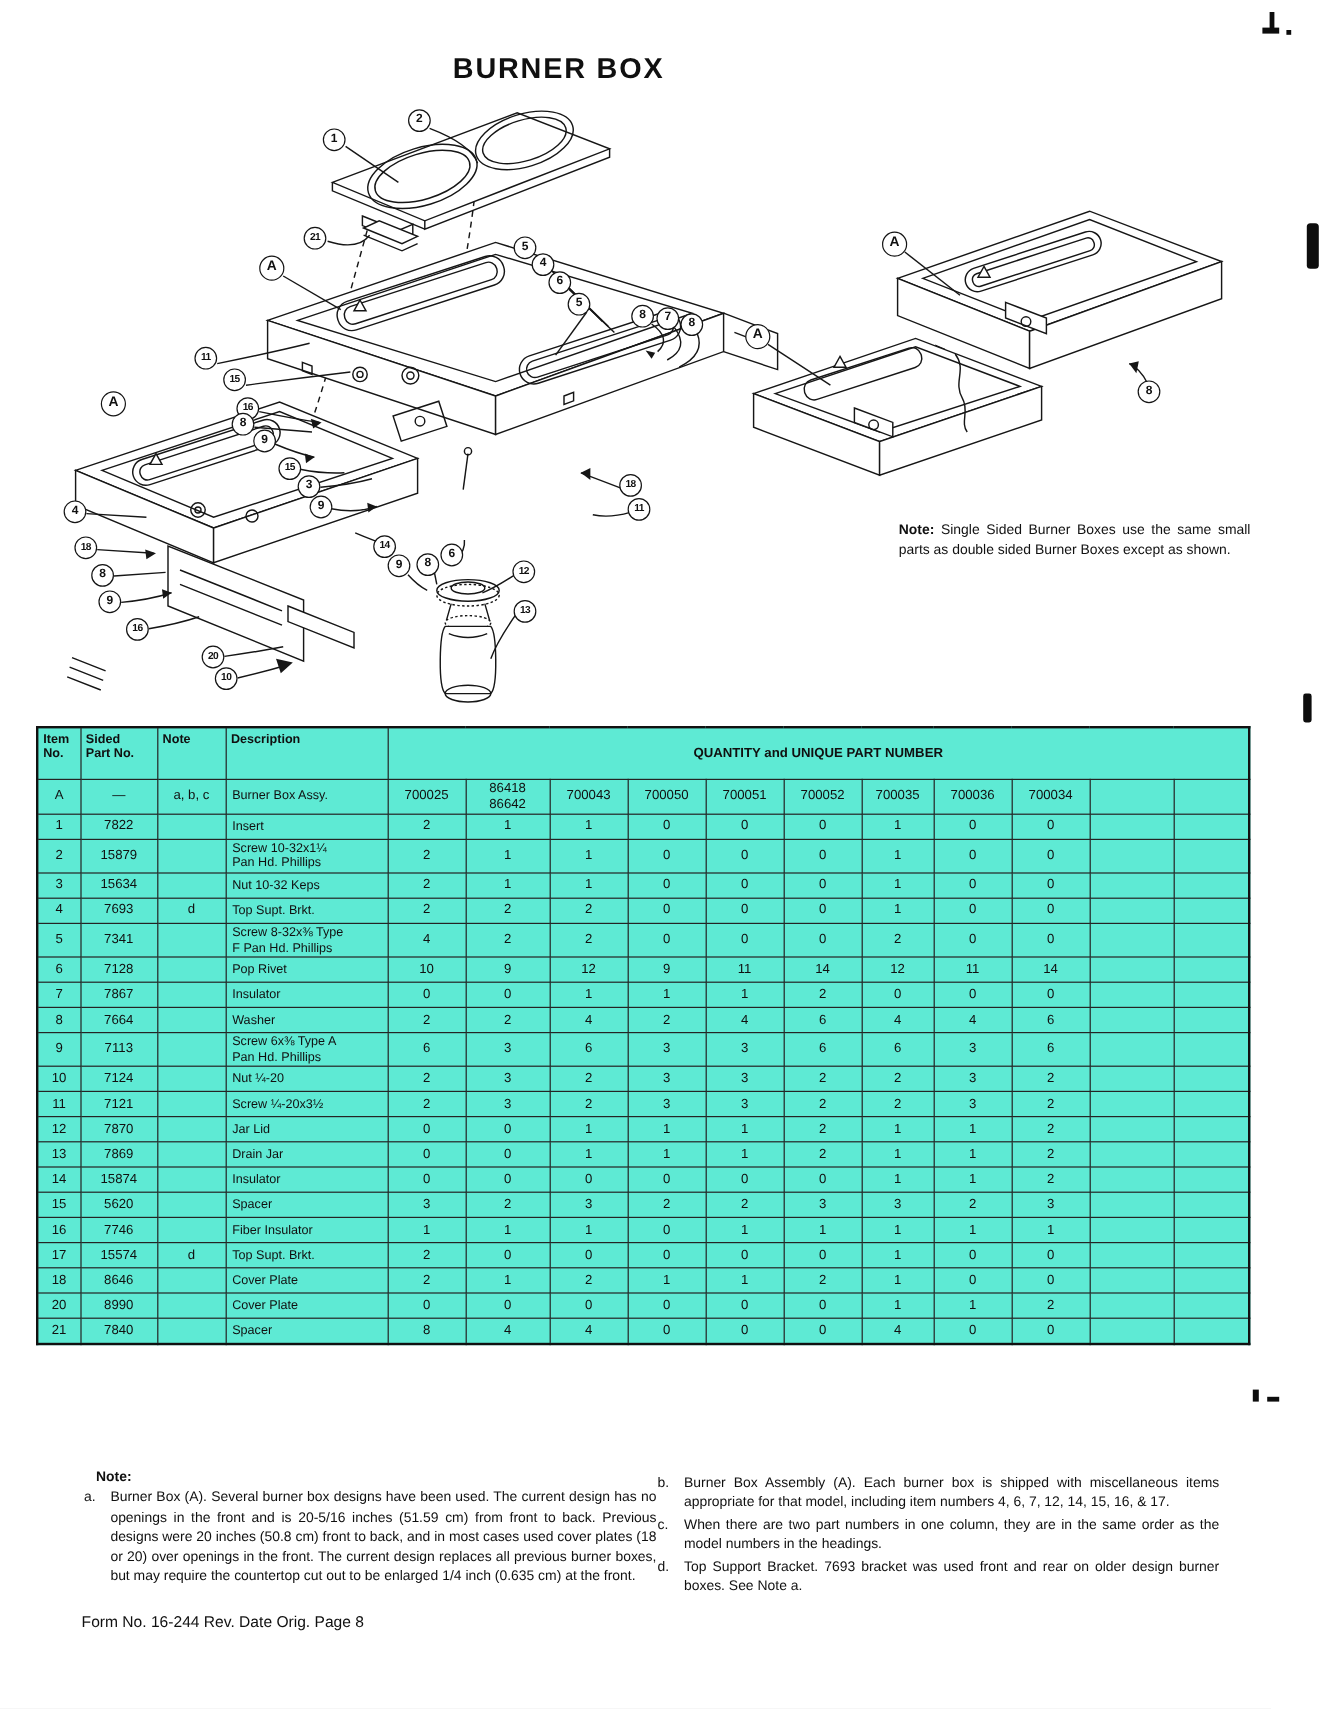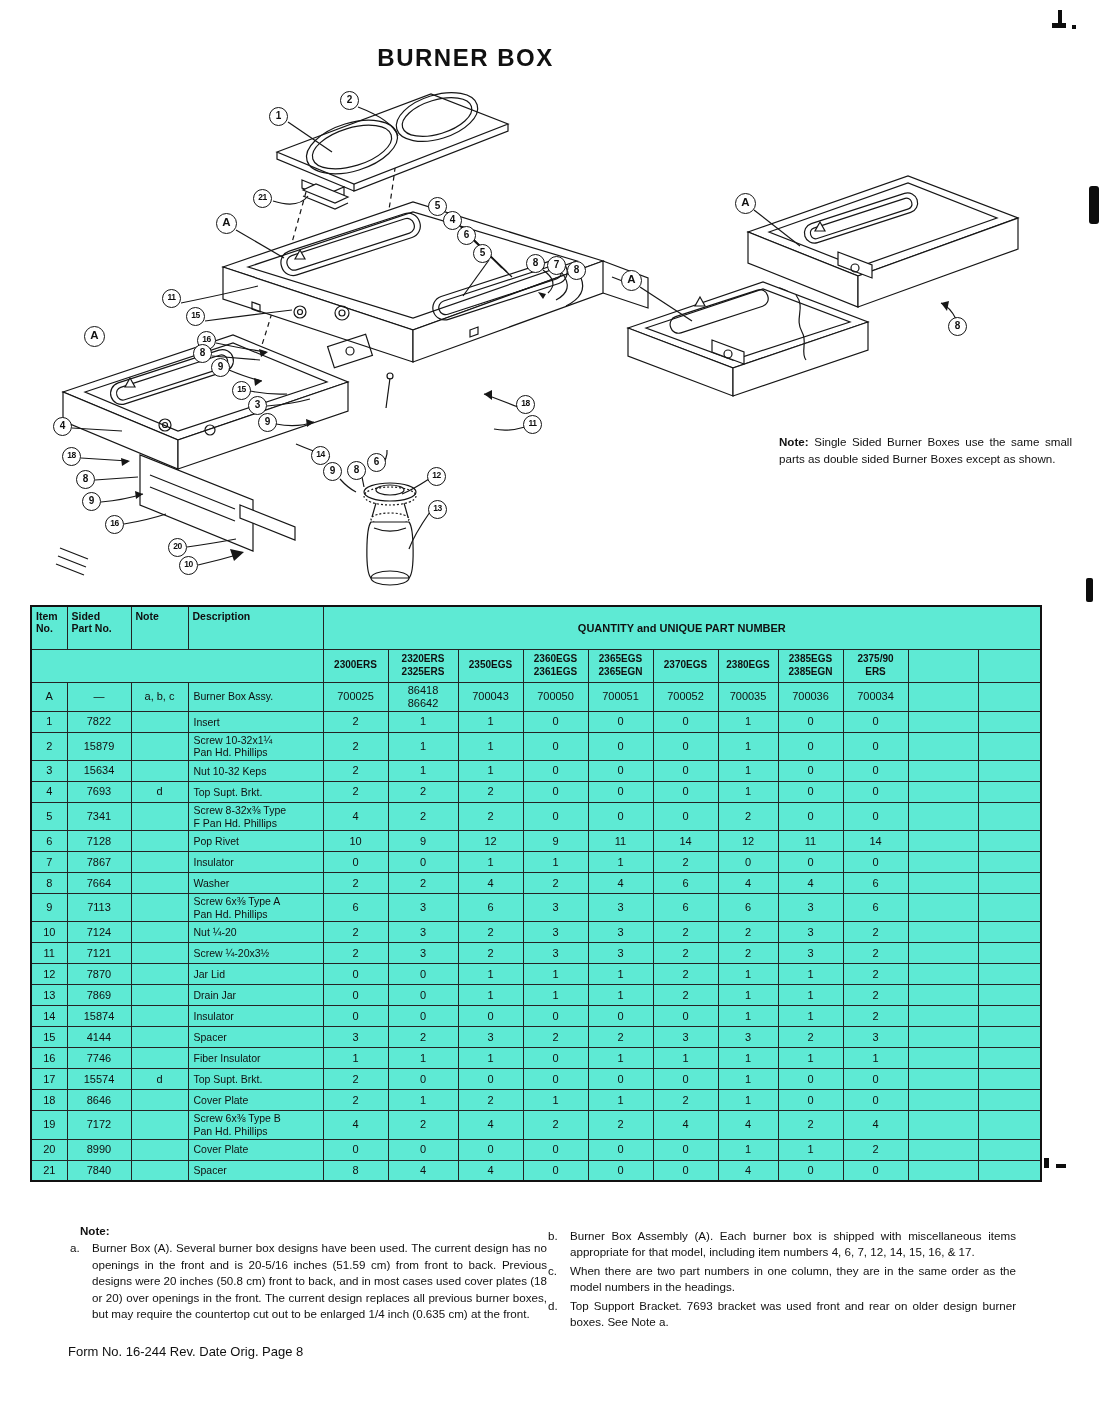--- a/index.html
+++ b/index.html
@@ -12,21 +12,21 @@
   svg.lineart path, svg.lineart line, svg.lineart rect, svg.lineart ellipse, svg.lineart circle, svg.lineart polyline
         {stroke:#161616;stroke-width:1.2;fill:none}
   svg.lineart .fw{fill:#fff}
   svg.lineart .fb{fill:#161616;stroke:none}
   svg.lineart .dash{stroke-dasharray:5 4}
   svg.lineart .dots{stroke-dasharray:2 2}
   .callout{position:absolute;width:19px;height:19px;margin:-10px 0 0 -10px;border:1.7px solid #141414;
         border-radius:50%;background:#fff;font-size:10px;font-weight:700;line-height:15.5px;text-align:center;z-index:5}
   .callout.two{font-size:8.5px;letter-spacing:-0.5px}
   .callout.letter{width:21px;height:21px;margin:-11px 0 0 -11px;font-size:11.5px;line-height:17.5px}
-  .side-note{position:absolute;left:779px;top:433px;width:293px;font-size:11.6px;line-height:17px;
+  .side-note{position:absolute;left:749px;top:433px;width:293px;font-size:11.6px;line-height:17px;
         text-align:justify}
   .side-note b{font-weight:700}
   .table-wrap{position:absolute;left:30px;top:605px}
   table{border-collapse:collapse;table-layout:fixed;width:1010px;border:2.5px solid #111;background:#5eead4}
   td,th{border:1px solid #242424;overflow:hidden;white-space:pre-line;vertical-align:middle}
   th.h1{height:43px;font-size:10.5px;font-weight:700;text-align:left;vertical-align:top;padding:3px 2px 0 4px}
   th.qhead{font-size:11px;font-weight:700;text-align:center}
   th.mh{height:33px;font-size:10px;font-weight:700;text-align:center;line-height:1.25}
   td.blank{border-left:2.5px solid #111}
   td{height:21px;font-size:11px;line-height:1.2}
@@ -255,39 +255,20 @@
         <thead>
           <tr>
             <th class="h1">Item
 No.</th>
             <th class="h1">Sided
 Part No.</th>
             <th class="h1">Note</th>
             <th class="h1">Description</th>
             <th class="qhead" colspan="11">QUANTITY and UNIQUE PART NUMBER</th>
           </tr>
-          <tr>
-            <td class="blank" colspan="4"></td>
-            <th class="mh">2300ERS</th>
-            <th class="mh">2320ERS
-2325ERS</th>
-            <th class="mh">2350EGS</th>
-            <th class="mh">2360EGS
-2361EGS</th>
-            <th class="mh">2365EGS
-2365EGN</th>
-            <th class="mh">2370EGS</th>
-            <th class="mh">2380EGS</th>
-            <th class="mh">2385EGS
-2385EGN</th>
-            <th class="mh">2375/90
-ERS</th>
-            <th class="mh"></th>
-            <th class="mh"></th>
-          </tr>
         </thead>
         <tbody>
           <tr>
             <td class="c">A</td>
             <td class="c">—</td>
             <td class="c">a, b, c</td>
             <td class="desc">Burner Box Assy.</td>
             <td class="c">700025</td>
             <td class="c">86418
 86642</td>
@@ -537,21 +518,21 @@
             <td class="c">0</td>
             <td class="c">0</td>
             <td class="c">1</td>
             <td class="c">1</td>
             <td class="c">2</td>
             <td class="c"></td>
             <td class="c"></td>
           </tr>
           <tr>
             <td class="c">15</td>
-            <td class="c">4144</td>
+            <td class="c">5620</td>
             <td class="c"></td>
             <td class="desc">Spacer</td>
             <td class="c">3</td>
             <td class="c">2</td>
             <td class="c">3</td>
             <td class="c">2</td>
             <td class="c">2</td>
             <td class="c">3</td>
             <td class="c">3</td>
             <td class="c">2</td>
@@ -600,38 +581,20 @@
             <td class="desc">Cover Plate</td>
             <td class="c">2</td>
             <td class="c">1</td>
             <td class="c">2</td>
             <td class="c">1</td>
             <td class="c">1</td>
             <td class="c">2</td>
             <td class="c">1</td>
             <td class="c">0</td>
             <td class="c">0</td>
-            <td class="c"></td>
-            <td class="c"></td>
-          </tr>
-          <tr>
-            <td class="c">19</td>
-            <td class="c">7172</td>
-            <td class="c"></td>
-            <td class="desc">Screw 6x⅜ Type B
-Pan Hd. Phillips</td>
-            <td class="c">4</td>
-            <td class="c">2</td>
-            <td class="c">4</td>
-            <td class="c">2</td>
-            <td class="c">2</td>
-            <td class="c">4</td>
-            <td class="c">4</td>
-            <td class="c">2</td>
-            <td class="c">4</td>
             <td class="c"></td>
             <td class="c"></td>
           </tr>
           <tr>
             <td class="c">20</td>
             <td class="c">8990</td>
             <td class="c"></td>
             <td class="desc">Cover Plate</td>
             <td class="c">0</td>
             <td class="c">0</td>

